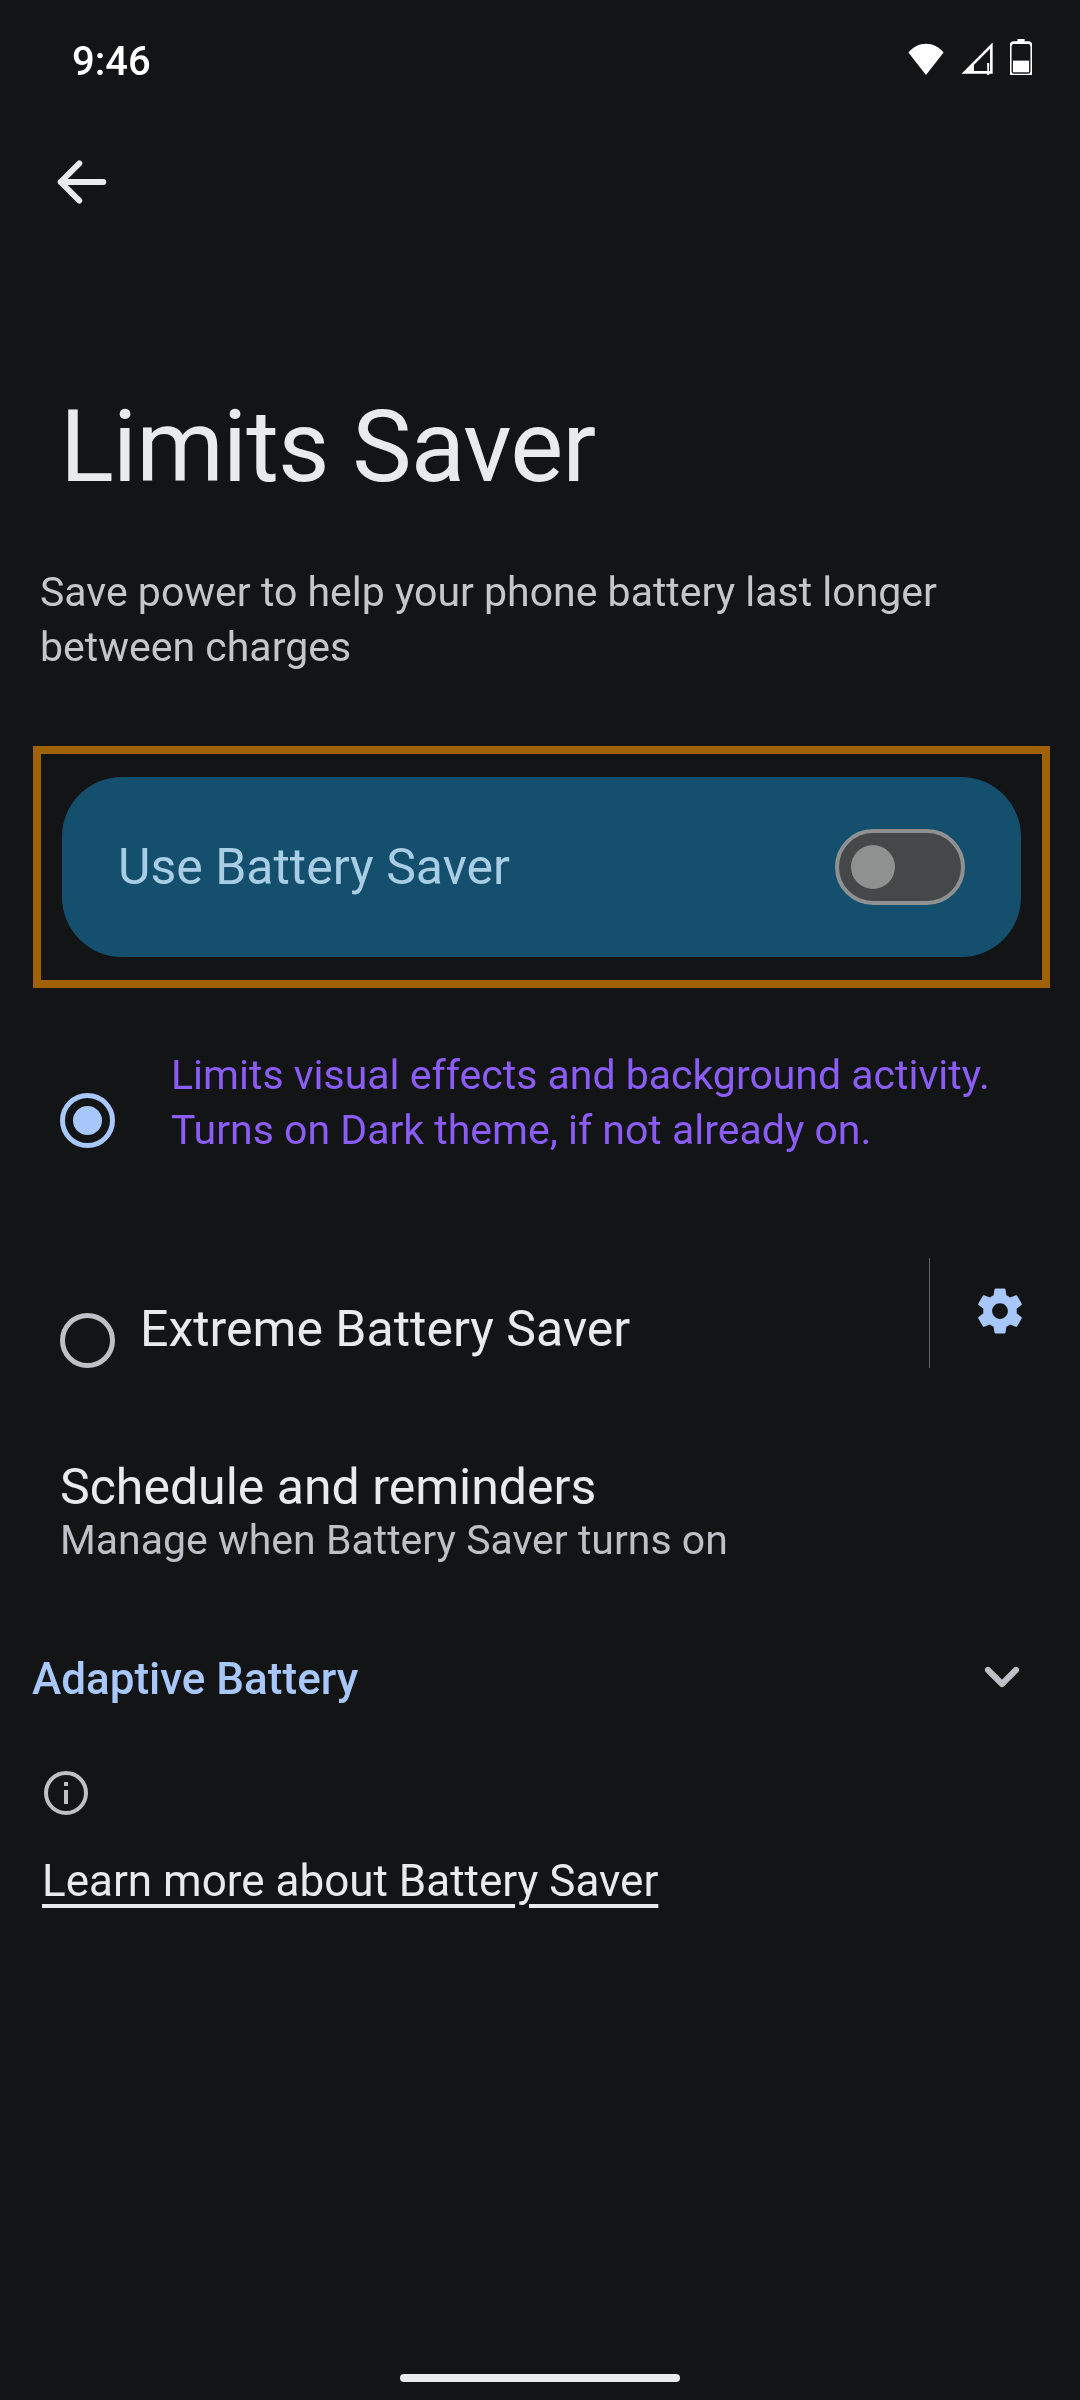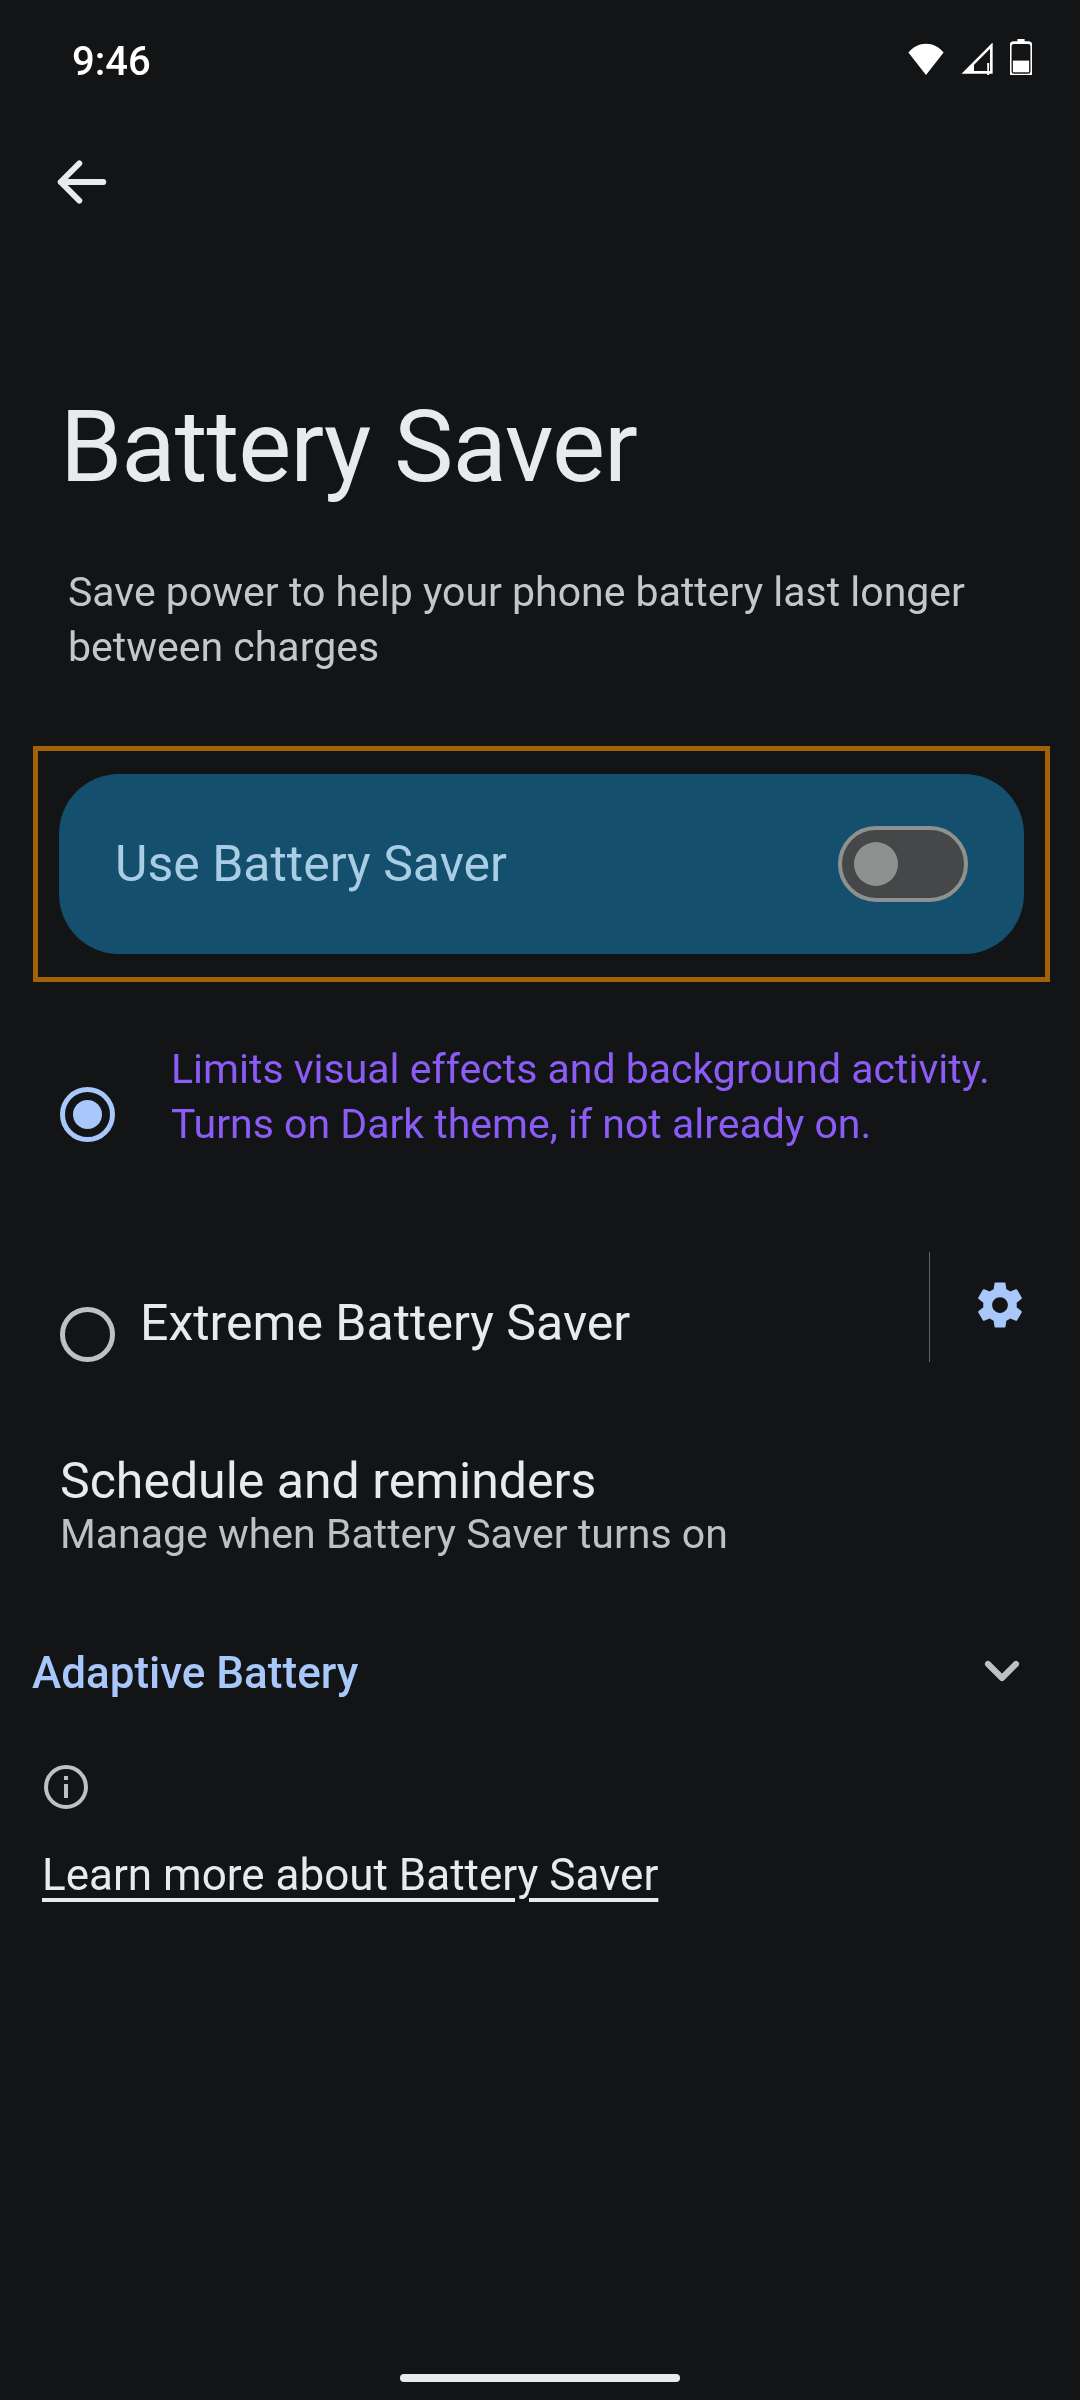--- a/index.html
+++ b/index.html
@@ -32,26 +32,26 @@
   .page-title {
     font-size: 100px;
     font-weight: 400;
     color: #e8eaed;
     padding: 170px 60px 0 60px;
     letter-spacing: -1px;
   }
   .page-subtitle {
     font-size: 41px;
     color: #c4c7c9;
-    padding: 60px 70px 0 68px;
+    padding: 60px 70px 0 40px;
     line-height: 1.35;
     font-weight: 400;
   }
   .highlight-box {
-    border: 5px solid #a16207;
+    border: 8px solid #a16207;
     margin: 70px 30px 0 33px;
     padding: 23px 21px 23px 21px;
   }
   .toggle-card {
     background: #14506d;
     border-radius: 60px;
     display: flex;
     align-items: center;
     justify-content: space-between;
     padding: 52px 56px 52px 56px;
@@ -225,21 +225,21 @@
 </div>
 
 <div class="app-bar">
   <span>
     <svg width="64" height="64" viewBox="0 0 24 24">
         <path fill="none" stroke="#e8eaed" stroke-width="2.2" stroke-linecap="round" stroke-linejoin="round" d="M20 12H4M11 5L4 12L11 19"></path>
       </svg>
   </span>
 </div>
 
-<h1 class="page-title">Battery Saver</h1>
+<h1 class="page-title">Limits Saver</h1>
 <p class="page-subtitle">Save power to help your phone battery last longer between charges</p>
 
 <div class="highlight-box">
   <div class="toggle-card">
     <span class="toggle-label">Use Battery Saver</span>
     <div class="switch">
       <div class="switch-thumb"></div>
     </div>
   </div>
 </div>

